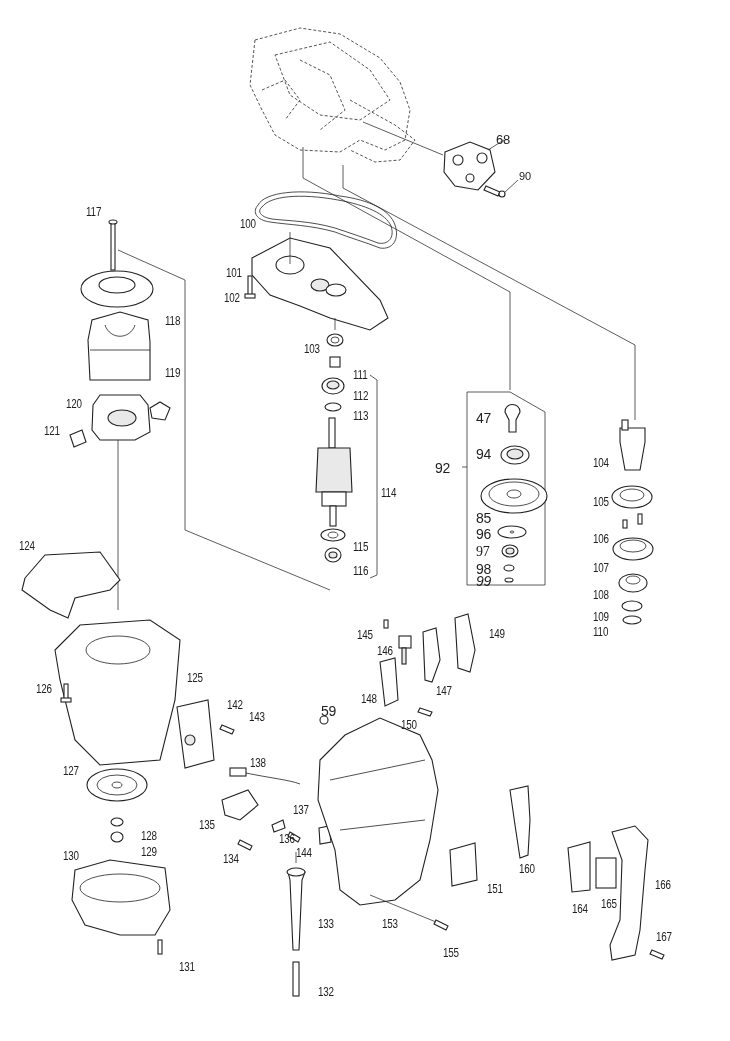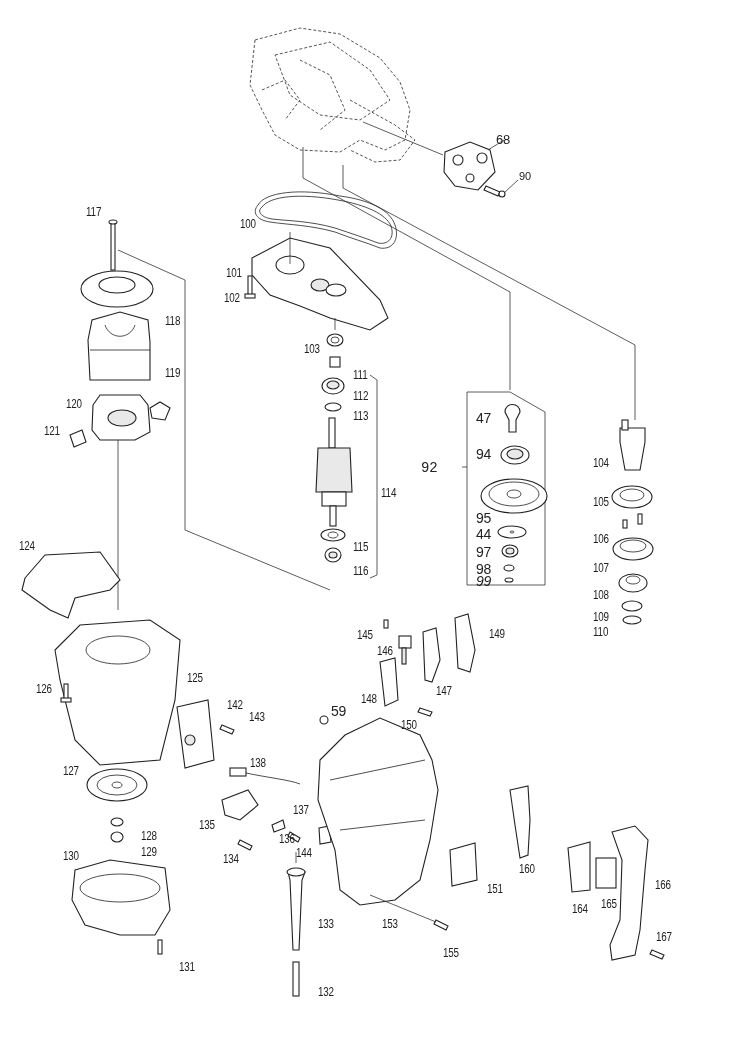--- a/index.html
+++ b/index.html
@@ -291,29 +291,29 @@
     </g>
   <g>
       <path class="part" d="M612,832 L635,826 L648,840 L645,870 L640,930 L635,955 L612,960 L610,945 L620,920 L622,860 Z"></path>
     </g>
   <g>
       <path class="part" d="M652,950 L664,955 L662,959 L650,954 Z"></path>
     </g>
 </svg>
 
 <div id="labels">
-  <span class="lbl" style="left:331px;top:703px;font-size:14px;transform:none">59</span>
+  <span class="lbl" style="left:321px;top:703px;font-size:14px;transform:none">59</span>
   <span class="lbl" style="left:496px;top:132px;font-size:13px;transform:none">68</span>
   <span class="lbl" style="left:519px;top:170px;font-size:11px;transform:none">90</span>
-  <span class="lbl big" style="left:421px;top:460px;font-family:Liberation Mono, monospace;">92</span>
+  <span class="lbl big" style="left:435px;top:460px;">92</span>
   <span class="lbl big" style="left:476px;top:410px;">47</span>
   <span class="lbl big" style="left:476px;top:446px;">94</span>
-  <span class="lbl big" style="left:476px;top:510px;">95</span>
-  <span class="lbl big" style="left:476px;top:526px;">44</span>
-  <span class="lbl big" style="left:476px;top:544px;">97</span>
+  <span class="lbl big" style="left:476px;top:510px;">85</span>
+  <span class="lbl big" style="left:476px;top:526px;">96</span>
+  <span class="lbl big" style="left:476px;top:544px;font-family:Liberation Serif, serif;">97</span>
   <span class="lbl big" style="left:476px;top:561px;">98</span>
   <span class="lbl big" style="left:476px;top:573px;font-style:italic;">99</span>
   <span class="lbl" style="left:240px;top:217px;">100</span>
   <span class="lbl" style="left:226px;top:266px;">101</span>
   <span class="lbl" style="left:224px;top:291px;">102</span>
   <span class="lbl" style="left:304px;top:342px;">103</span>
   <span class="lbl" style="left:593px;top:456px;">104</span>
   <span class="lbl" style="left:593px;top:495px;">105</span>
   <span class="lbl" style="left:593px;top:532px;">106</span>
   <span class="lbl" style="left:593px;top:561px;">107</span>

